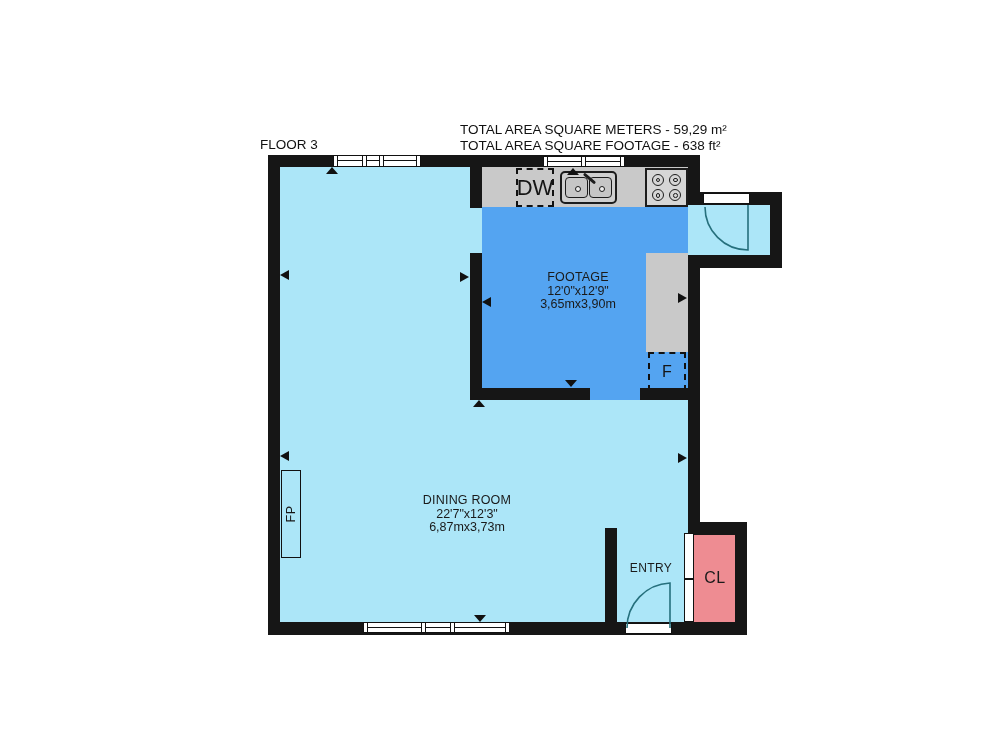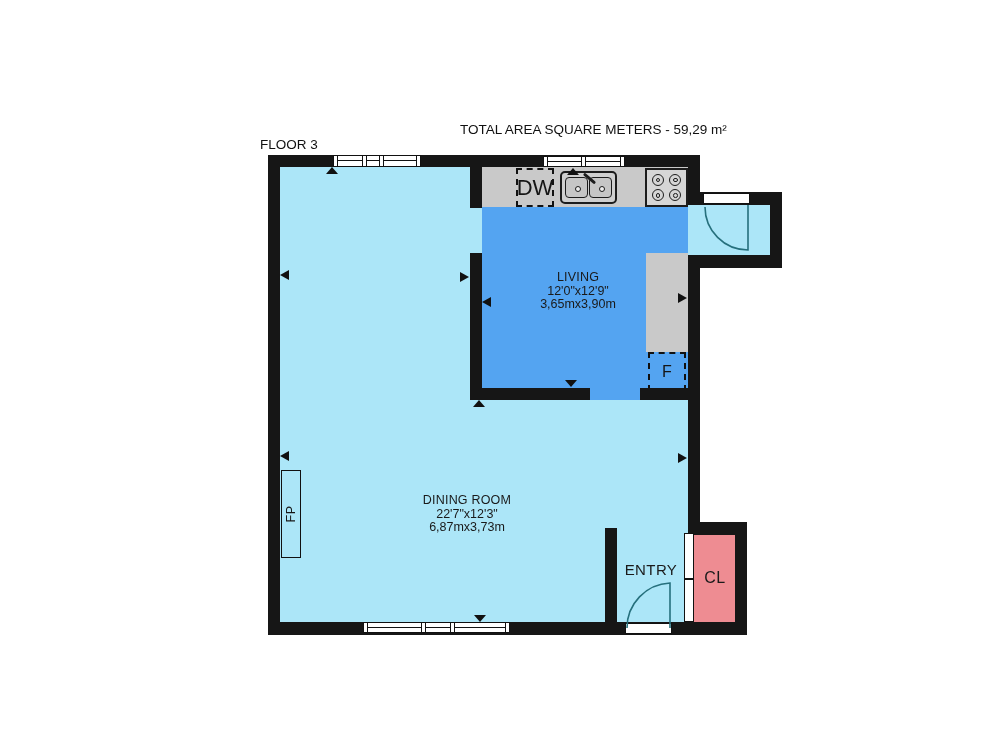--- a/index.html
+++ b/index.html
@@ -46,20 +46,21 @@
   svg.overlay{position:absolute;left:0;top:0;pointer-events:none;}
 </style>
 </head>
 <body>
 
 <div class="canvas">
 
   <div class="hdr" style="left:252px;top:137px;margin-left:8px;">FLOOR 3</div>
   <div class="hdr totals" style="left:447px;top:122px;">
     <div>TOTAL AREA SQUARE METERS - 59,29 m²</div>
+    <div>TOTAL AREA SQUARE FOOTAGE - 638 ft²</div>
   </div>
 
   <div class="floor light" style="left:280px;top:167px;width:408px;height:455px;"></div>
   <div class="floor light" style="left:688px;top:205px;width:82px;height:50px;"></div>
   <div class="floor pink" style="left:694px;top:535px;width:41px;height:87px;"></div>
   <div class="floor kblue" style="left:482px;top:167px;width:206px;height:221px;"></div>
   <div class="floor kblue" style="left:590px;top:388px;width:50px;height:12px;"></div>
   <div class="floor gray" style="left:482px;top:167px;width:206px;height:40px;"></div>
   <div class="floor gray" style="left:646px;top:253px;width:42px;height:99px;"></div>
 
@@ -150,26 +151,26 @@
   <div class="tri left" style="left:482px;top:297px;"></div>
   <div class="tri down" style="left:565px;top:380px;"></div>
   <div class="tri up" style="left:473px;top:400px;"></div>
   <div class="tri right" style="left:678px;top:293px;"></div>
   <div class="tri right" style="left:678px;top:453px;"></div>
   <div class="tri left" style="left:280px;top:270px;"></div>
   <div class="tri left" style="left:280px;top:451px;"></div>
   <div class="tri down" style="left:474px;top:615px;"></div>
 
   <div class="room-label" style="left:498px;top:271px;width:160px;">
-    <div class="nm">LIVING</div>
+    <div class="nm">FOOTAGE</div>
     <div>12'0"x12'9"</div>
     <div>3,65mx3,90m</div>
   </div>
   <div class="room-label" style="left:387px;top:494px;width:160px;">
     <div class="nm">DINING ROOM</div>
     <div>22'7"x12'3"</div>
     <div>6,87mx3,73m</div>
   </div>
-  <div class="tag" style="left:615px;top:561px;width:72px;text-align:center;font-size:15px;">ENTRY</div>
+  <div class="tag" style="left:615px;top:561px;width:72px;text-align:center;font-size:12px;">ENTRY</div>
   <div class="tag" style="left:695px;top:569px;width:40px;text-align:center;font-size:16px;">CL</div>
 
 
 </div>
 
 </body></html>

